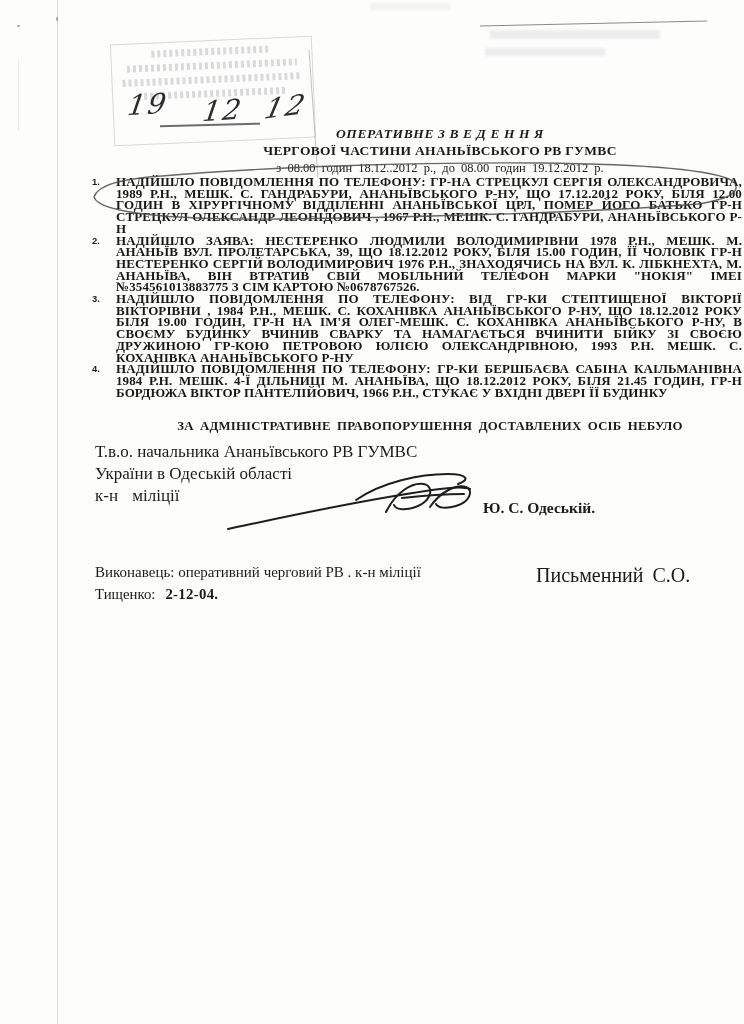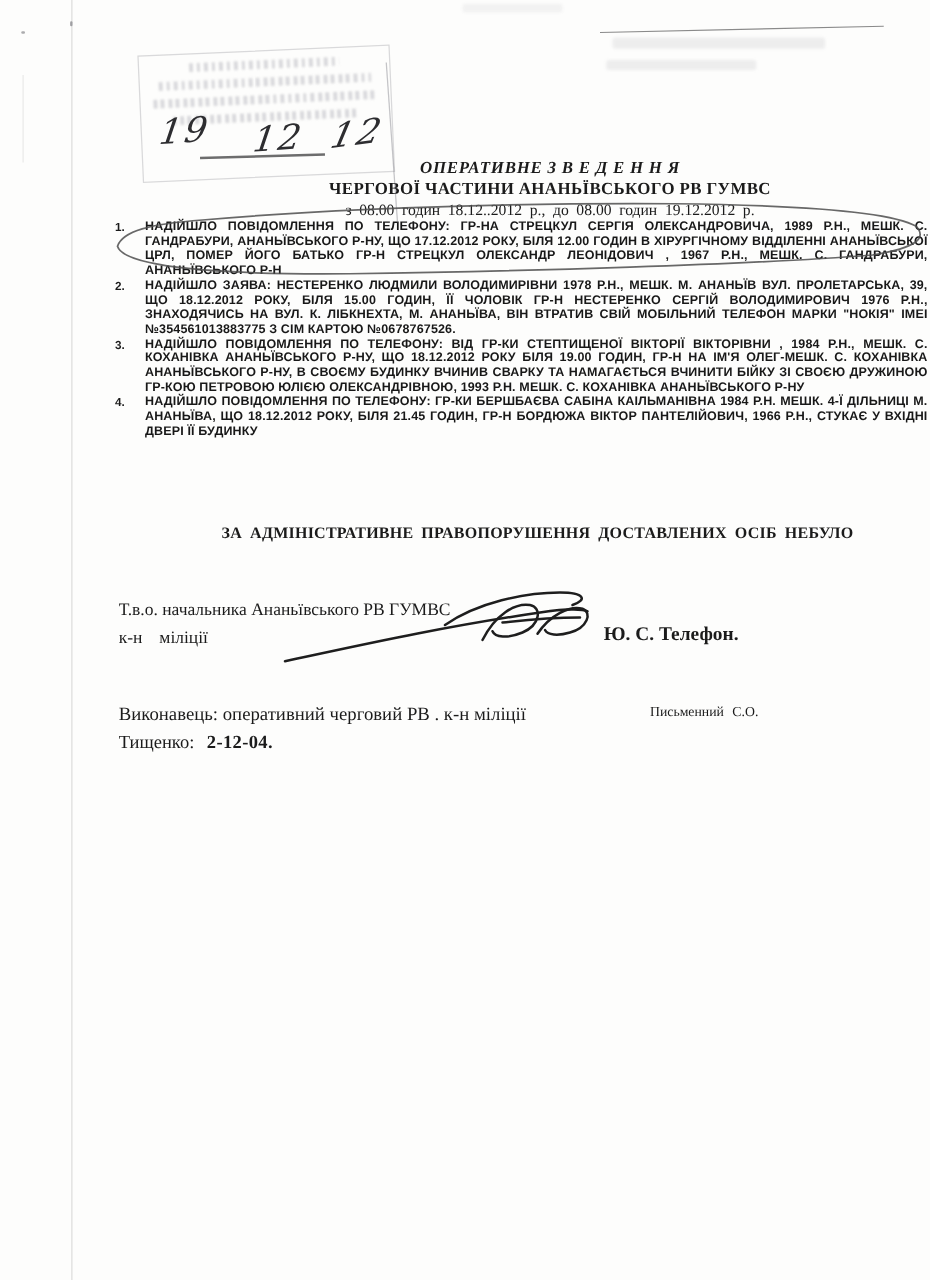--- a/index.html
+++ b/index.html
@@ -46,38 +46,38 @@
   
   .items{position:absolute;left:92px;top:176px;width:650px;}
   .item{display:flex;margin:0;}
   .item-num{
     width:24px;flex:0 0 24px;
     font-family:"Liberation Sans","DejaVu Sans",sans-serif;
     font-size:9.4px;font-weight:700;line-height:11.7px;
   }
   .item-text{
     flex:1;
-    font-family:Liberation Sans, sans-serif;
-    font-size:10px;font-weight:700;line-height:11.7px;
+    font-family:Liberation Serif, serif;
+    font-size:13px;font-weight:700;line-height:11.7px;
     letter-spacing:.12px;
     text-align:justify;
     color:#181818;
   }
   
   .summary{
     position:absolute;left:60px;top:419px;width:740px;
     text-align:center;font-size:12.8px;font-weight:700;word-spacing:3px;letter-spacing:.2px;
   }
   
-  .signoff{position:absolute;left:95px;top:478px;font-size:14px;line-height:22px;}
+  .signoff{position:absolute;left:95px;top:441px;font-size:17px;line-height:22px;}
   .signoff .l3{word-spacing:10px;}
   .sign-name{position:absolute;left:483px;top:499px;font-size:15.5px;font-weight:700;}
   
   .exec-line{position:absolute;left:95px;top:564px;font-size:15px;}
-  .exec-name{position:absolute;left:520px;top:564px;font-size:11px;word-spacing:4px;}
+  .exec-name{position:absolute;left:536px;top:564px;font-size:20px;word-spacing:4px;}
   .phone-line{position:absolute;left:95px;top:586px;font-size:14.8px;}
   .phone-line b{margin-left:10px;letter-spacing:.3px;}
   
   .overlay{position:absolute;left:0;top:0;pointer-events:none;}
 </style>
 </head>
 <body>
 
 <div class="page">
 
@@ -123,23 +123,24 @@
     <div class="item">
       <div class="item-num">4.</div>
       <div class="item-text">НАДІЙШЛО ПОВІДОМЛЕННЯ ПО ТЕЛЕФОНУ: ГР-КИ БЕРШБАЄВА САБІНА КАІЛЬМАНІВНА 1984 Р.Н. МЕШК. 4-Ї ДІЛЬНИЦІ М. АНАНЬЇВА, ЩО 18.12.2012 РОКУ, БІЛЯ 21.45 ГОДИН, ГР-Н БОРДЮЖА ВІКТОР ПАНТЕЛІЙОВИЧ, 1966 Р.Н., СТУКАЄ У ВХІДНІ ДВЕРІ ЇЇ БУДИНКУ</div>
     </div>
   </div>
 
   <div class="summary">ЗА АДМІНІСТРАТИВНЕ  ПРАВОПОРУШЕННЯ   ДОСТАВЛЕНИХ ОСІБ  НЕБУЛО</div>
 
   <div class="signoff">
     <div>Т.в.о. начальника  Ананьївського РВ ГУМВС</div>
+    <div>України в Одеській області</div>
     <div class="l3">к-н міліції</div>
   </div>
-  <div class="sign-name">Ю. С. Телефон.</div>
+  <div class="sign-name">Ю. С. Одеській.</div>
 
   <div class="exec-line">Виконавець: оперативний черговий РВ  . к-н міліції</div>
   <div class="exec-name">Письменний   С.О.</div>
   <div class="phone-line">
     <span>Тищенко:</span><b>2-12-04.</b>
   </div>
 
   <svg class="overlay" width="744" height="1024" viewBox="0 0 744 1024">
 
     <line x1="480" y1="26" x2="707" y2="21" stroke="#8a8a8a" stroke-width="1"></line>

